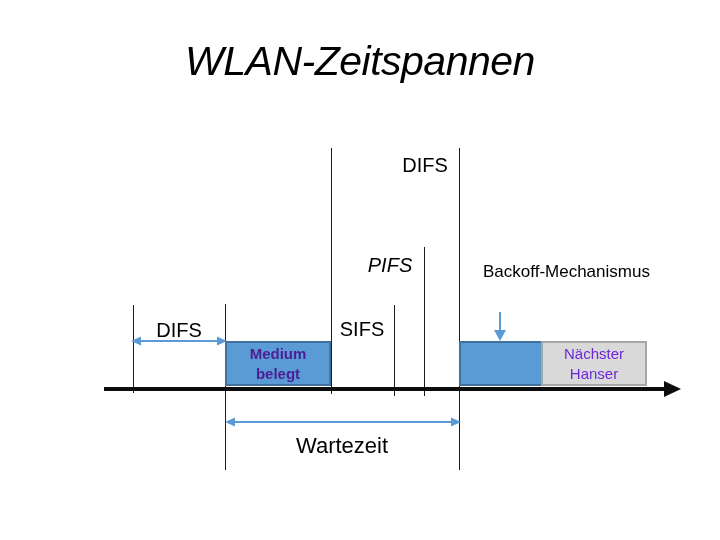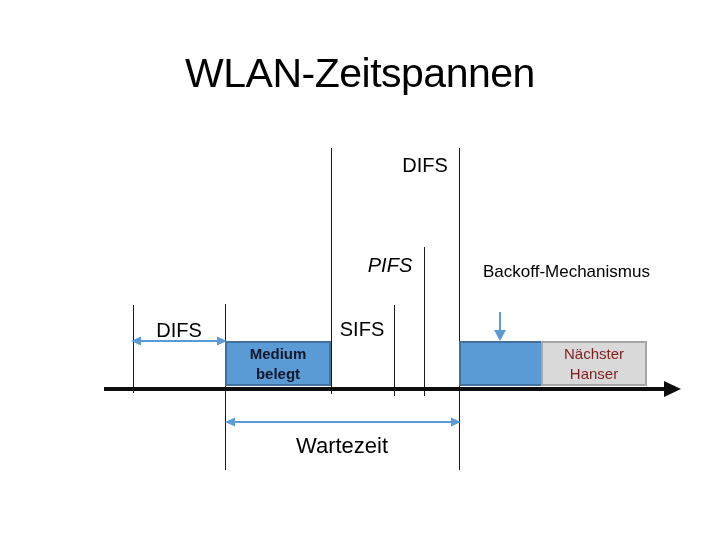--- a/index.html
+++ b/index.html
@@ -9,22 +9,22 @@
     --box-gray-border:#a6a6a6;
     --arrow-blue:#5b9bd5;
     --ink:#0d0d0d;
   }
   html,body{margin:0;padding:0;background:#fff;}
   .slide{
     position:relative;width:720px;height:540px;background:#ffffff;overflow:hidden;
     font-family:"Liberation Sans", sans-serif;color:var(--ink);
   }
   .title{
-    position:absolute;left:0;right:0;top:34px;margin:16px;
-    text-align:center;font-size:41px;font-weight:400;letter-spacing:-0.5px;color:#000;
+    position:absolute;left:0;right:0;top:34px;margin:4px;
+    text-align:center;font-size:41px;font-weight:400;letter-spacing:-0.5px;color:#000;font-style:italic;
   }
   
   .vline{position:absolute;width:1px;background:#1a1a1a;}
   .vl1{left:133px;top:305px;height:88px;}
   .vl2{left:225px;top:304px;height:166px;}
   .vl3{left:331px;top:148px;height:246px;}
   .vl4{left:394px;top:305px;height:91px;}
   .vl5{left:424px;top:247px;height:149px;}
   .vl6{left:459px;top:148px;height:322px;}
   
@@ -41,23 +41,23 @@
   .lbl-sifs{left:312px;top:318px;width:100px;}
   .lbl-difs-left{left:129px;top:319px;width:100px;}
   .lbl-wartezeit{left:272px;top:433px;width:140px;font-size:22px;}
   .lbl-backoff{position:absolute;left:483px;top:261px;font-size:17px;line-height:22px;text-align:left;color:#000;}
   
   .tbox{
     position:absolute;top:341px;height:45px;box-sizing:border-box;
     display:flex;flex-direction:column;justify-content:center;align-items:center;
     font-size:15px;line-height:20px;text-align:center;
   }
-  .box-medium{left:225px;width:106px;background:var(--box-blue-fill);border:2px solid var(--box-blue-border);color:#0f172a;font-weight:700;}
+  .box-medium{left:225px;width:106px;background:var(--box-blue-fill);border:2px solid var(--box-blue-border);color:#4c1d95;font-weight:700;}
   .box-backoff{left:459px;width:84px;background:var(--box-blue-fill);border:2px solid var(--box-blue-border);}
-  .box-frame{left:541px;width:106px;background:var(--box-gray-fill);border:2px solid var(--box-gray-border);color:#7f1d1d;}
+  .box-frame{left:541px;width:106px;background:var(--box-gray-fill);border:2px solid var(--box-gray-border);color:#6d28d9;}
   
   .arr{position:absolute;}
   .arr-difs{left:131px;top:334px;}
   .arr-wartezeit{left:225px;top:415px;}
   .arr-down{left:492px;top:312px;}
   .arr line{stroke:var(--arrow-blue);stroke-width:2;}
   .arr polygon{fill:var(--arrow-blue);}
   
   .citation{position:absolute;left:0;right:0;top:493px;text-align:center;font-size:12px;line-height:17px;color:#000;}
 </style>

